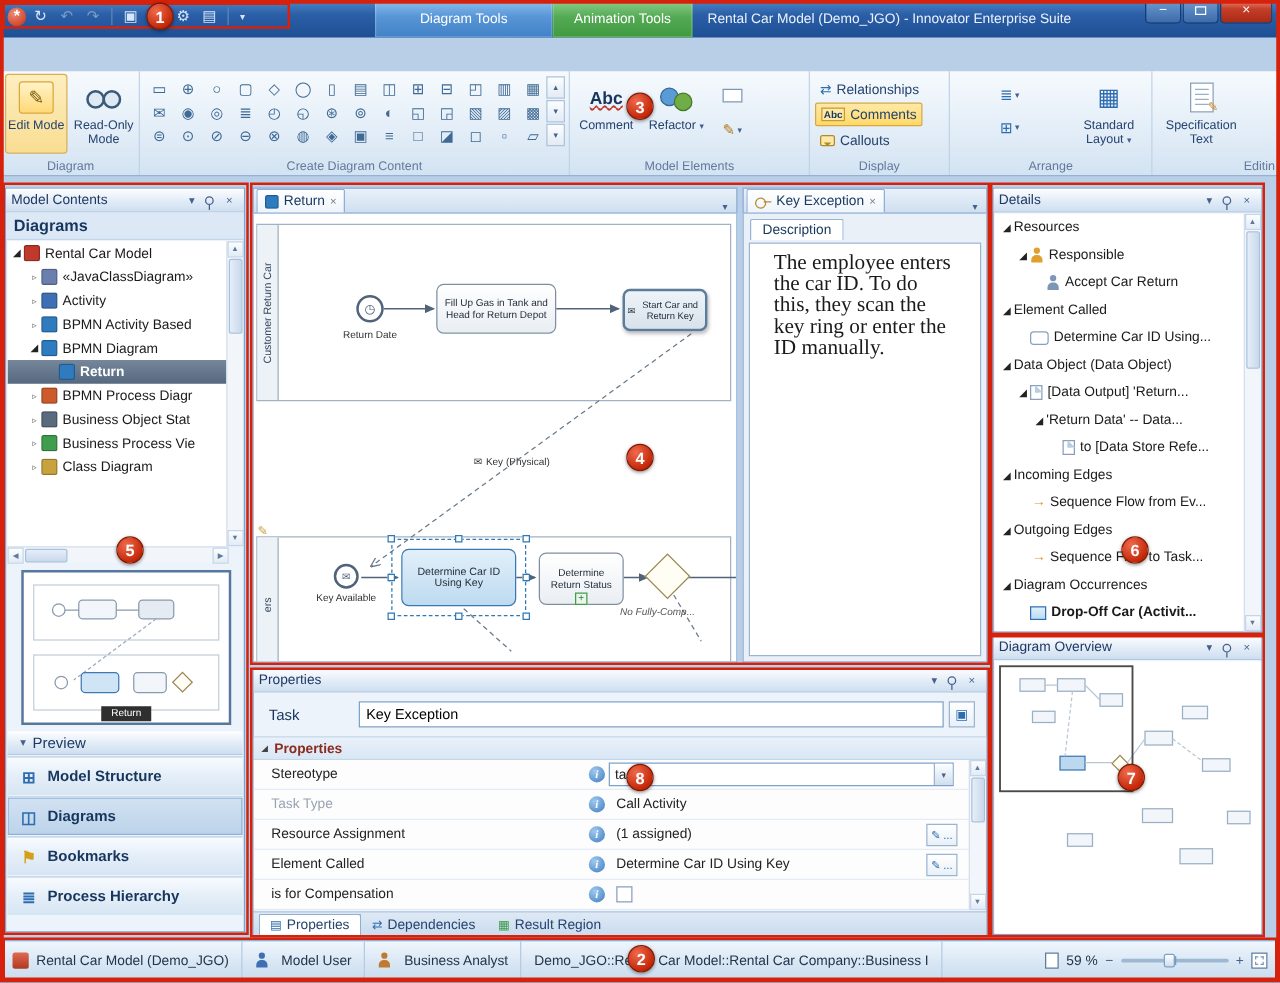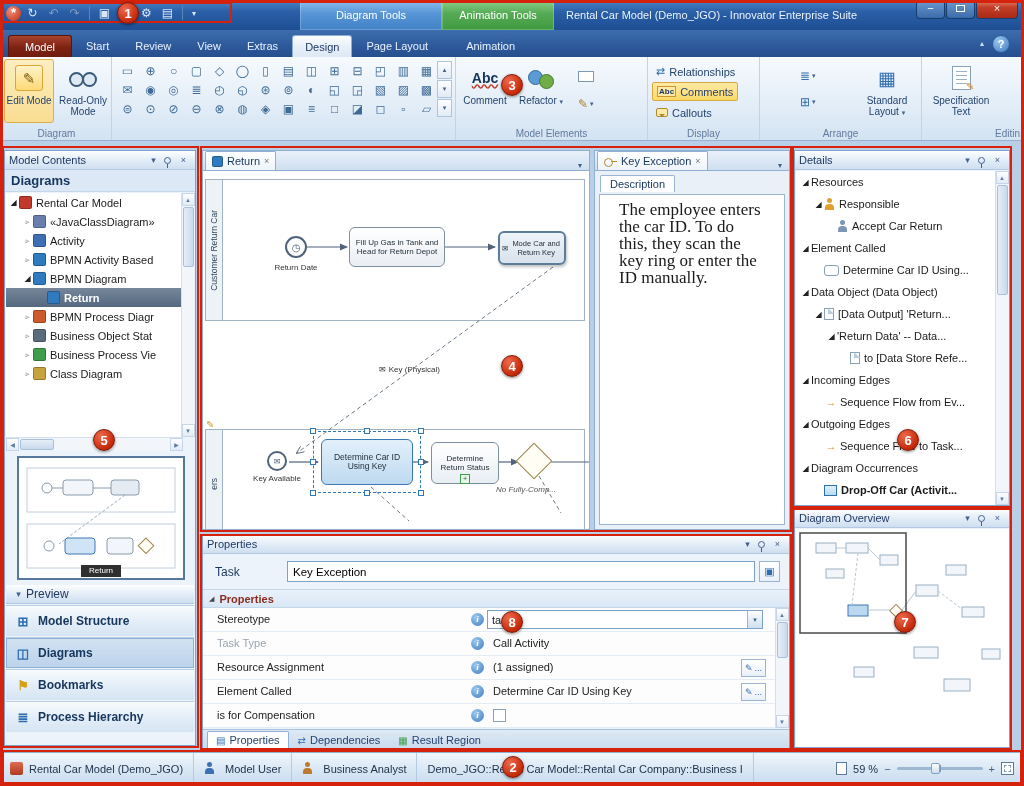--- a/index.html
+++ b/index.html
@@ -172,33 +172,20 @@
     <span class="qico dis">↷</span>
     <span class="qsep"></span>
     <span class="qico">▣</span>
     <span class="qico">∞</span>
     <span class="qico">⚙</span>
     <span class="qico">▤</span>
     <span class="qsep"></span>
     <span class="qico" style="width:12px;font-size:8px">▾</span>
   </div>
 
-  <div class="tabrow">
-    <div class="rtab model">Model</div>
-    <div class="rtab">Start</div>
-    <div class="rtab">Review</div>
-    <div class="rtab">View</div>
-    <div class="rtab">Extras</div>
-    <div class="rtab active">Design</div>
-    <div class="rtab">Page Layout</div>
-    <div style="width:12px"></div>
-    <div class="rtab">Animation</div>
-    <div class="chevbtn">▴</div>
-    <div class="helpbtn">?</div>
-  </div>
 
   <div class="ribbon">
 
     <div class="rgroup" style="left:2px;width:110px">
       <div class="bigbtn editsel" style="left:2px;width:50px">
         <div class="bico">
             <span class="editico">✎</span>
           </div>
         <span>Edit Mode</span>
       </div>
@@ -260,20 +247,21 @@
             <span class="gcell">◻</span>
             <span class="gcell">▫</span>
             <span class="gcell">▱</span>
         </div>
       </div>
       <div class="galbtns">
         <div class="galbtn">▴</div>
         <div class="galbtn">▾</div>
         <div class="galbtn">▾</div>
       </div>
+      <div class="glabel">Create Diagram Content</div>
     </div>
 
     <div class="rgroup" style="left:456px;width:192px">
       <div class="bigbtn" style="left:2px">
         <div class="bico">
             <span class="wavy">Abc</span>
           </div>
         <span>Comment</span>
       </div>
       <div class="bigbtn" style="left:58px">
@@ -496,21 +484,21 @@
 
       <div class="evt" style="left:82px;top:65px;width:22px;height:22px;font-size:10px">
           <span>◷</span>
         </div>
       <div class="nlabel" style="left:60px;top:92px;width:66px">Return Date</div>
 
       <div class="bnode" style="left:146px;top:56px;width:96px;height:40px">Fill Up Gas in Tank and Head for Return Depot</div>
 
       <div class="bnode" style="left:295px;top:60px;width:68px;height:34px;border-width:2px;border-color:#5c7d99;background:linear-gradient(#eef3f8,#d8e2ec);box-shadow:1px 2px 3px rgba(0,0,0,.25);font-size:7.5px">
         <span style="margin-right:2px">✉</span>
-        <span>Mode Car and Return Key</span>
+        <span>Start Car and Return Key</span>
       </div>
 
       <div class="abs" style="left:176px;top:194px;display:flex;align-items:center;gap:3px;font-size:8px;color:#333">
         <span>✉</span>
         <span>Key (Physical)</span>
       </div>
 
       <div class="evt" style="left:64px;top:280px;width:20px;height:20px;font-size:8px">
           <span>✉</span>
         </div>

